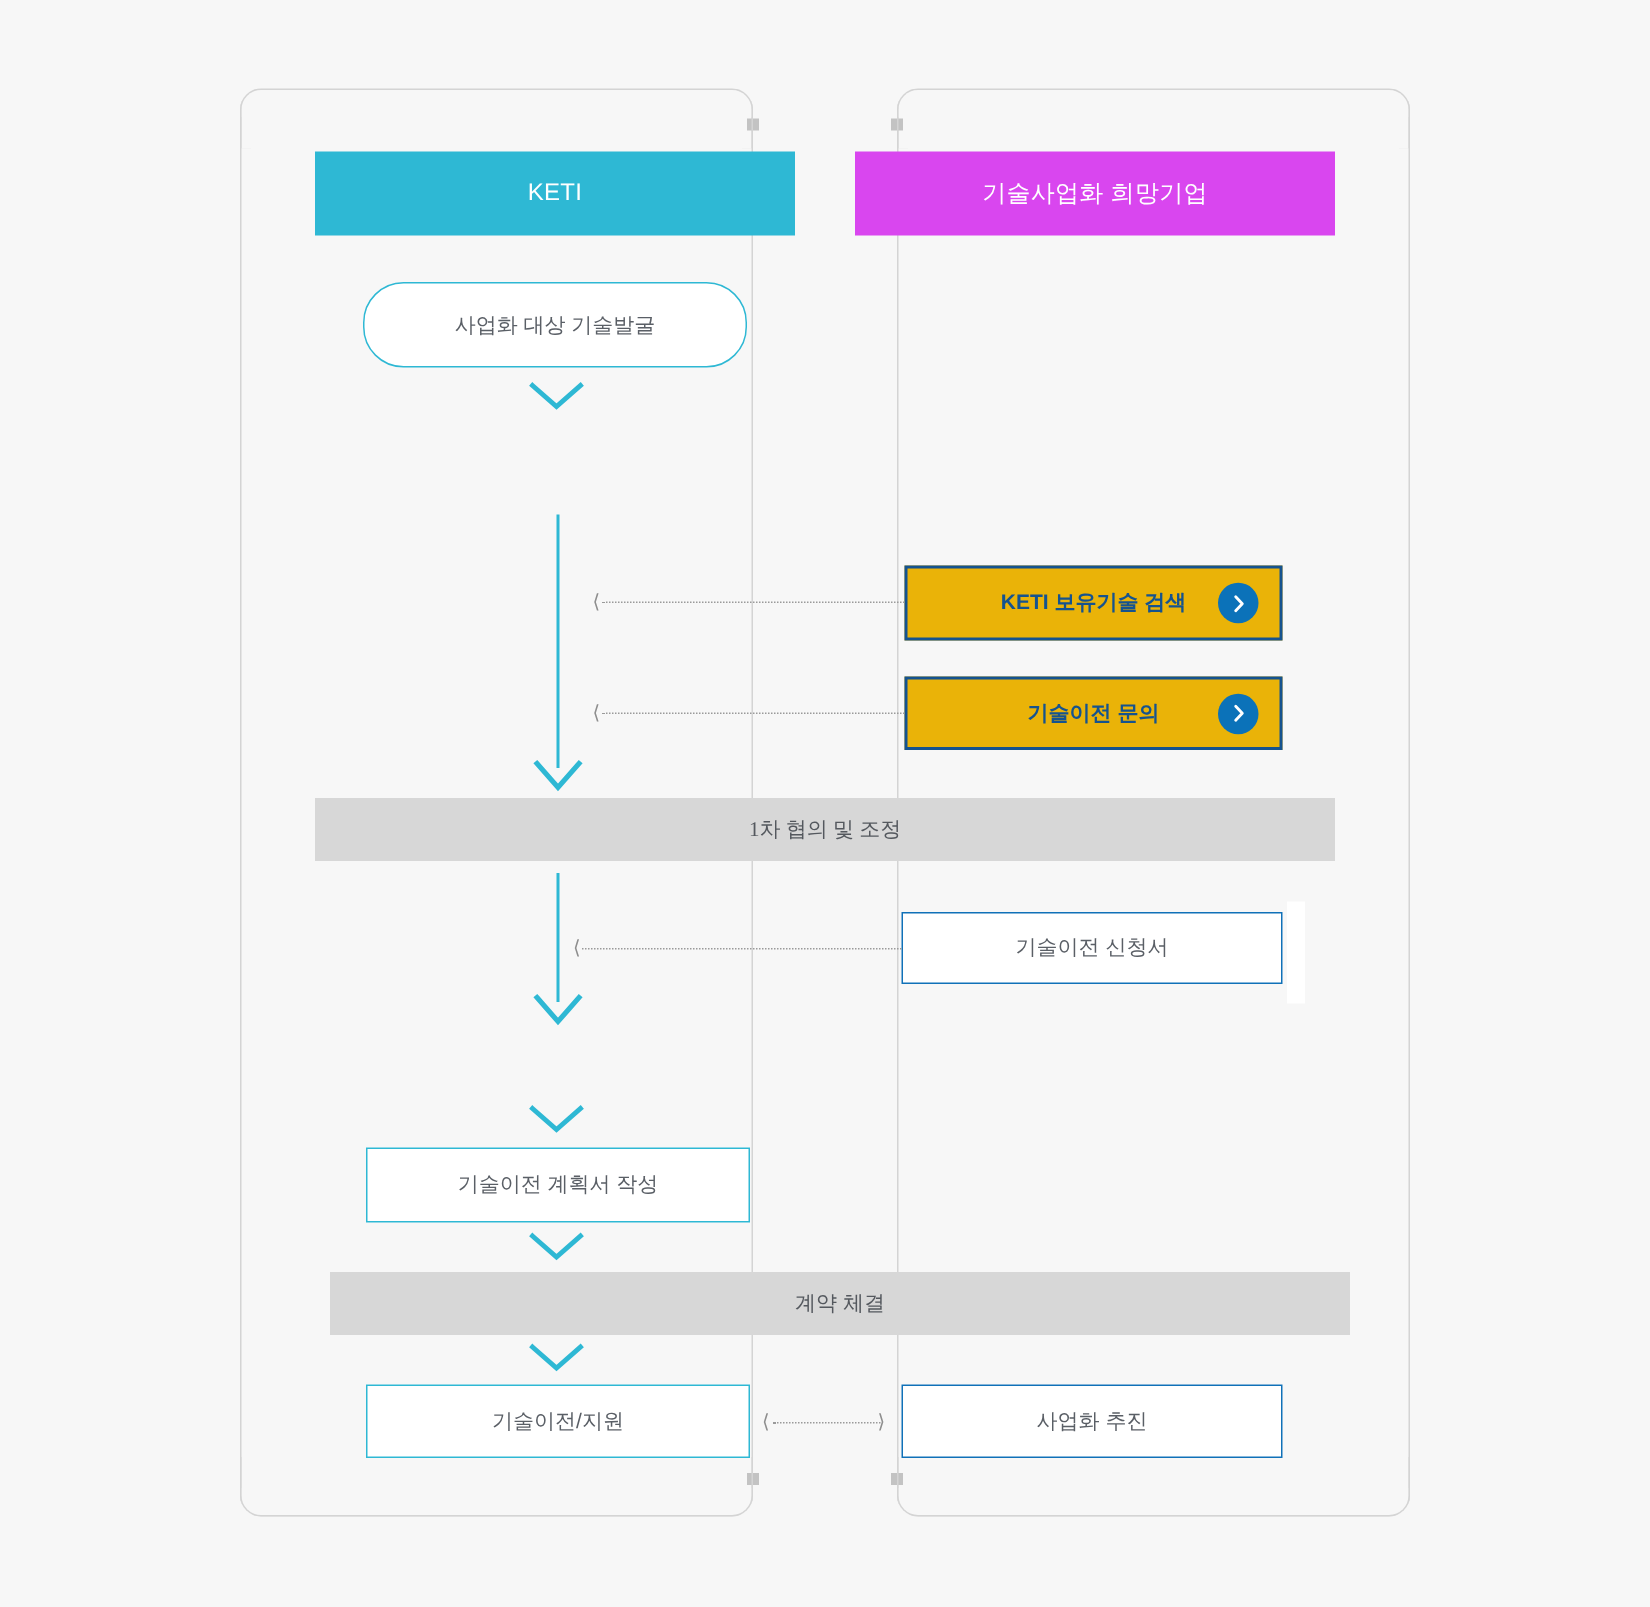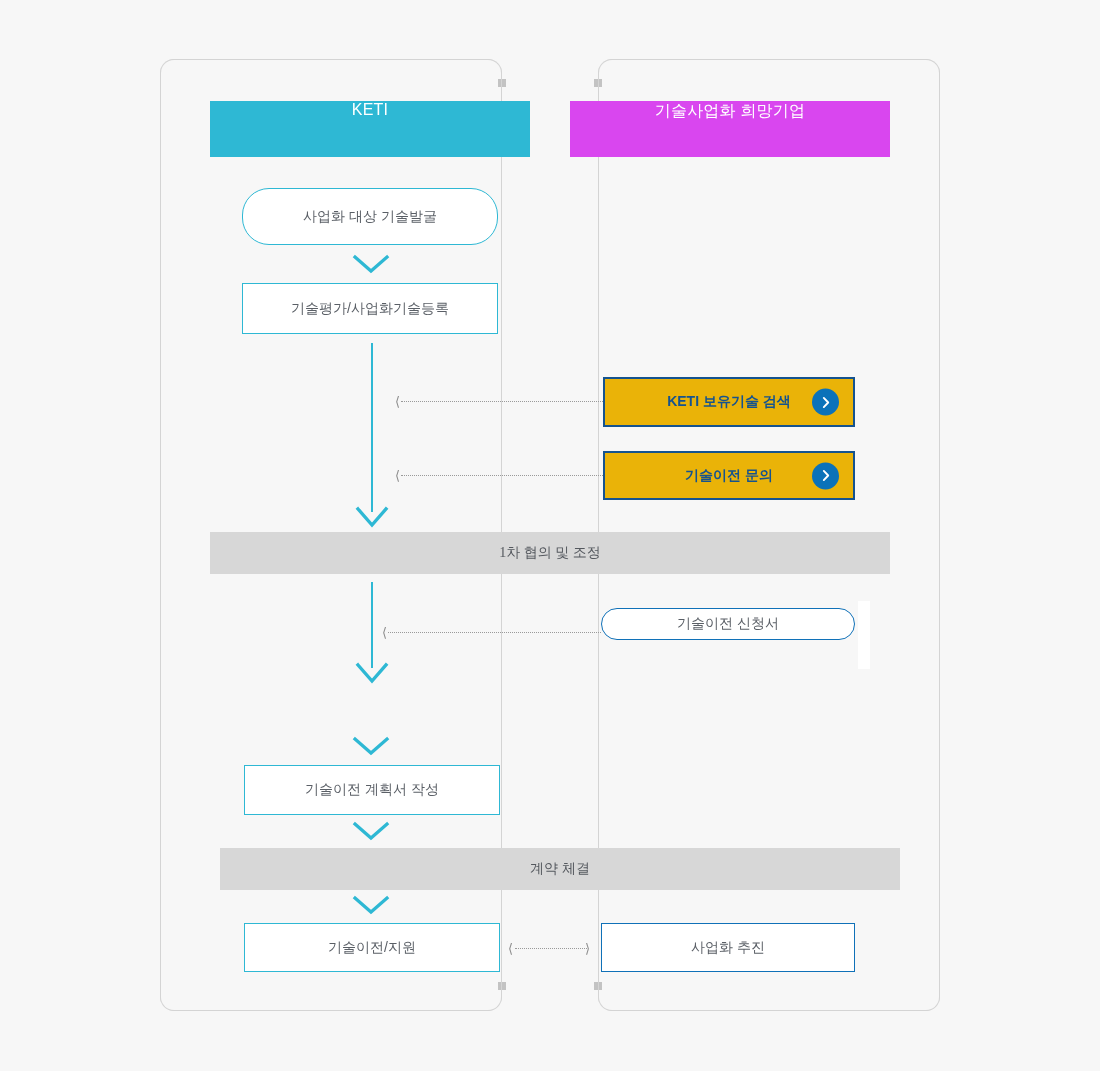--- a/index.html
+++ b/index.html
@@ -31,20 +31,21 @@
     position: absolute;
     width: 8px;
     height: 8px;
     background: #c3c3c3;
   }
 
   
   .col-header {
     position: absolute;
     display: flex;
+    align-items: center;
     justify-content: center;
     color: #ffffff;
     font-size: 16px;
     letter-spacing: 0.2px;
     box-sizing: border-box;
   }
 
   
   .node-box {
     position: absolute;
@@ -172,23 +173,20 @@
   <div class="node-box teal" style="left:242px; top:188px; width:256px; height:57px;border-radius:27px;">
     <span>사업화 대상 기술발굴</span>
   </div>
 
   <div class="chev" style="left:352px; top:253px;">
     <svg width="38" height="22" viewBox="0 0 38 22" fill="none" xmlns="http://www.w3.org/2000/svg">
       <path d="M3 4 L19 18 L35 4" stroke="#2eb8d4" stroke-width="3.2" fill="none" stroke-linecap="square"></path>
     </svg>
   </div>
 
-  <div class="node-box teal" style="left:242px; top:283px; width:256px; height:51px;">
-    <span>기술평가/사업화기술등록</span>
-  </div>
 
   <div class="vline" style="left:371px; top:343px; height:169px;"></div>
   <div class="vhead" style="left:355px; top:505px;">
     <svg width="34" height="25" viewBox="0 0 34 25" fill="none" xmlns="http://www.w3.org/2000/svg">
       <path d="M3 4 L17 20 L31 4" stroke="#2eb8d4" stroke-width="3.4" fill="none" stroke-linecap="square"></path>
     </svg>
   </div>
 
   <div class="link-btn" style="left:603px; top:377px; width:252px; height:50px;">
     <span class="label">KETI 보유기술 검색</span>
@@ -217,21 +215,21 @@
   </div>
 
   <div class="vline" style="left:371px; top:582px; height:86px;"></div>
   <div class="vhead" style="left:355px; top:661px;">
     <svg width="34" height="25" viewBox="0 0 34 25" fill="none" xmlns="http://www.w3.org/2000/svg">
       <path d="M3 4 L17 20 L31 4" stroke="#2eb8d4" stroke-width="3.4" fill="none" stroke-linecap="square"></path>
     </svg>
   </div>
 
   <div class="white-strip" style="left:858px; top:601px; width:12px; height:68px;"></div>
-  <div class="node-box blue" style="left:601px; top:608px; width:254px; height:32px;border-radius:18px;">
+  <div class="node-box blue" style="left:601px; top:608px; width:254px; height:48px;">
     <span>기술이전 신청서</span>
   </div>
   <div class="dotted" style="left:388px; top:632px; width:213px;"></div>
   <div class="dot-head" style="left:382px; top:626px;">⟨</div>
 
 
   <div class="chev" style="left:352px; top:735px;">
     <svg width="38" height="22" viewBox="0 0 38 22" fill="none" xmlns="http://www.w3.org/2000/svg">
       <path d="M3 4 L19 18 L35 4" stroke="#2eb8d4" stroke-width="3.2" fill="none" stroke-linecap="square"></path>
     </svg>

